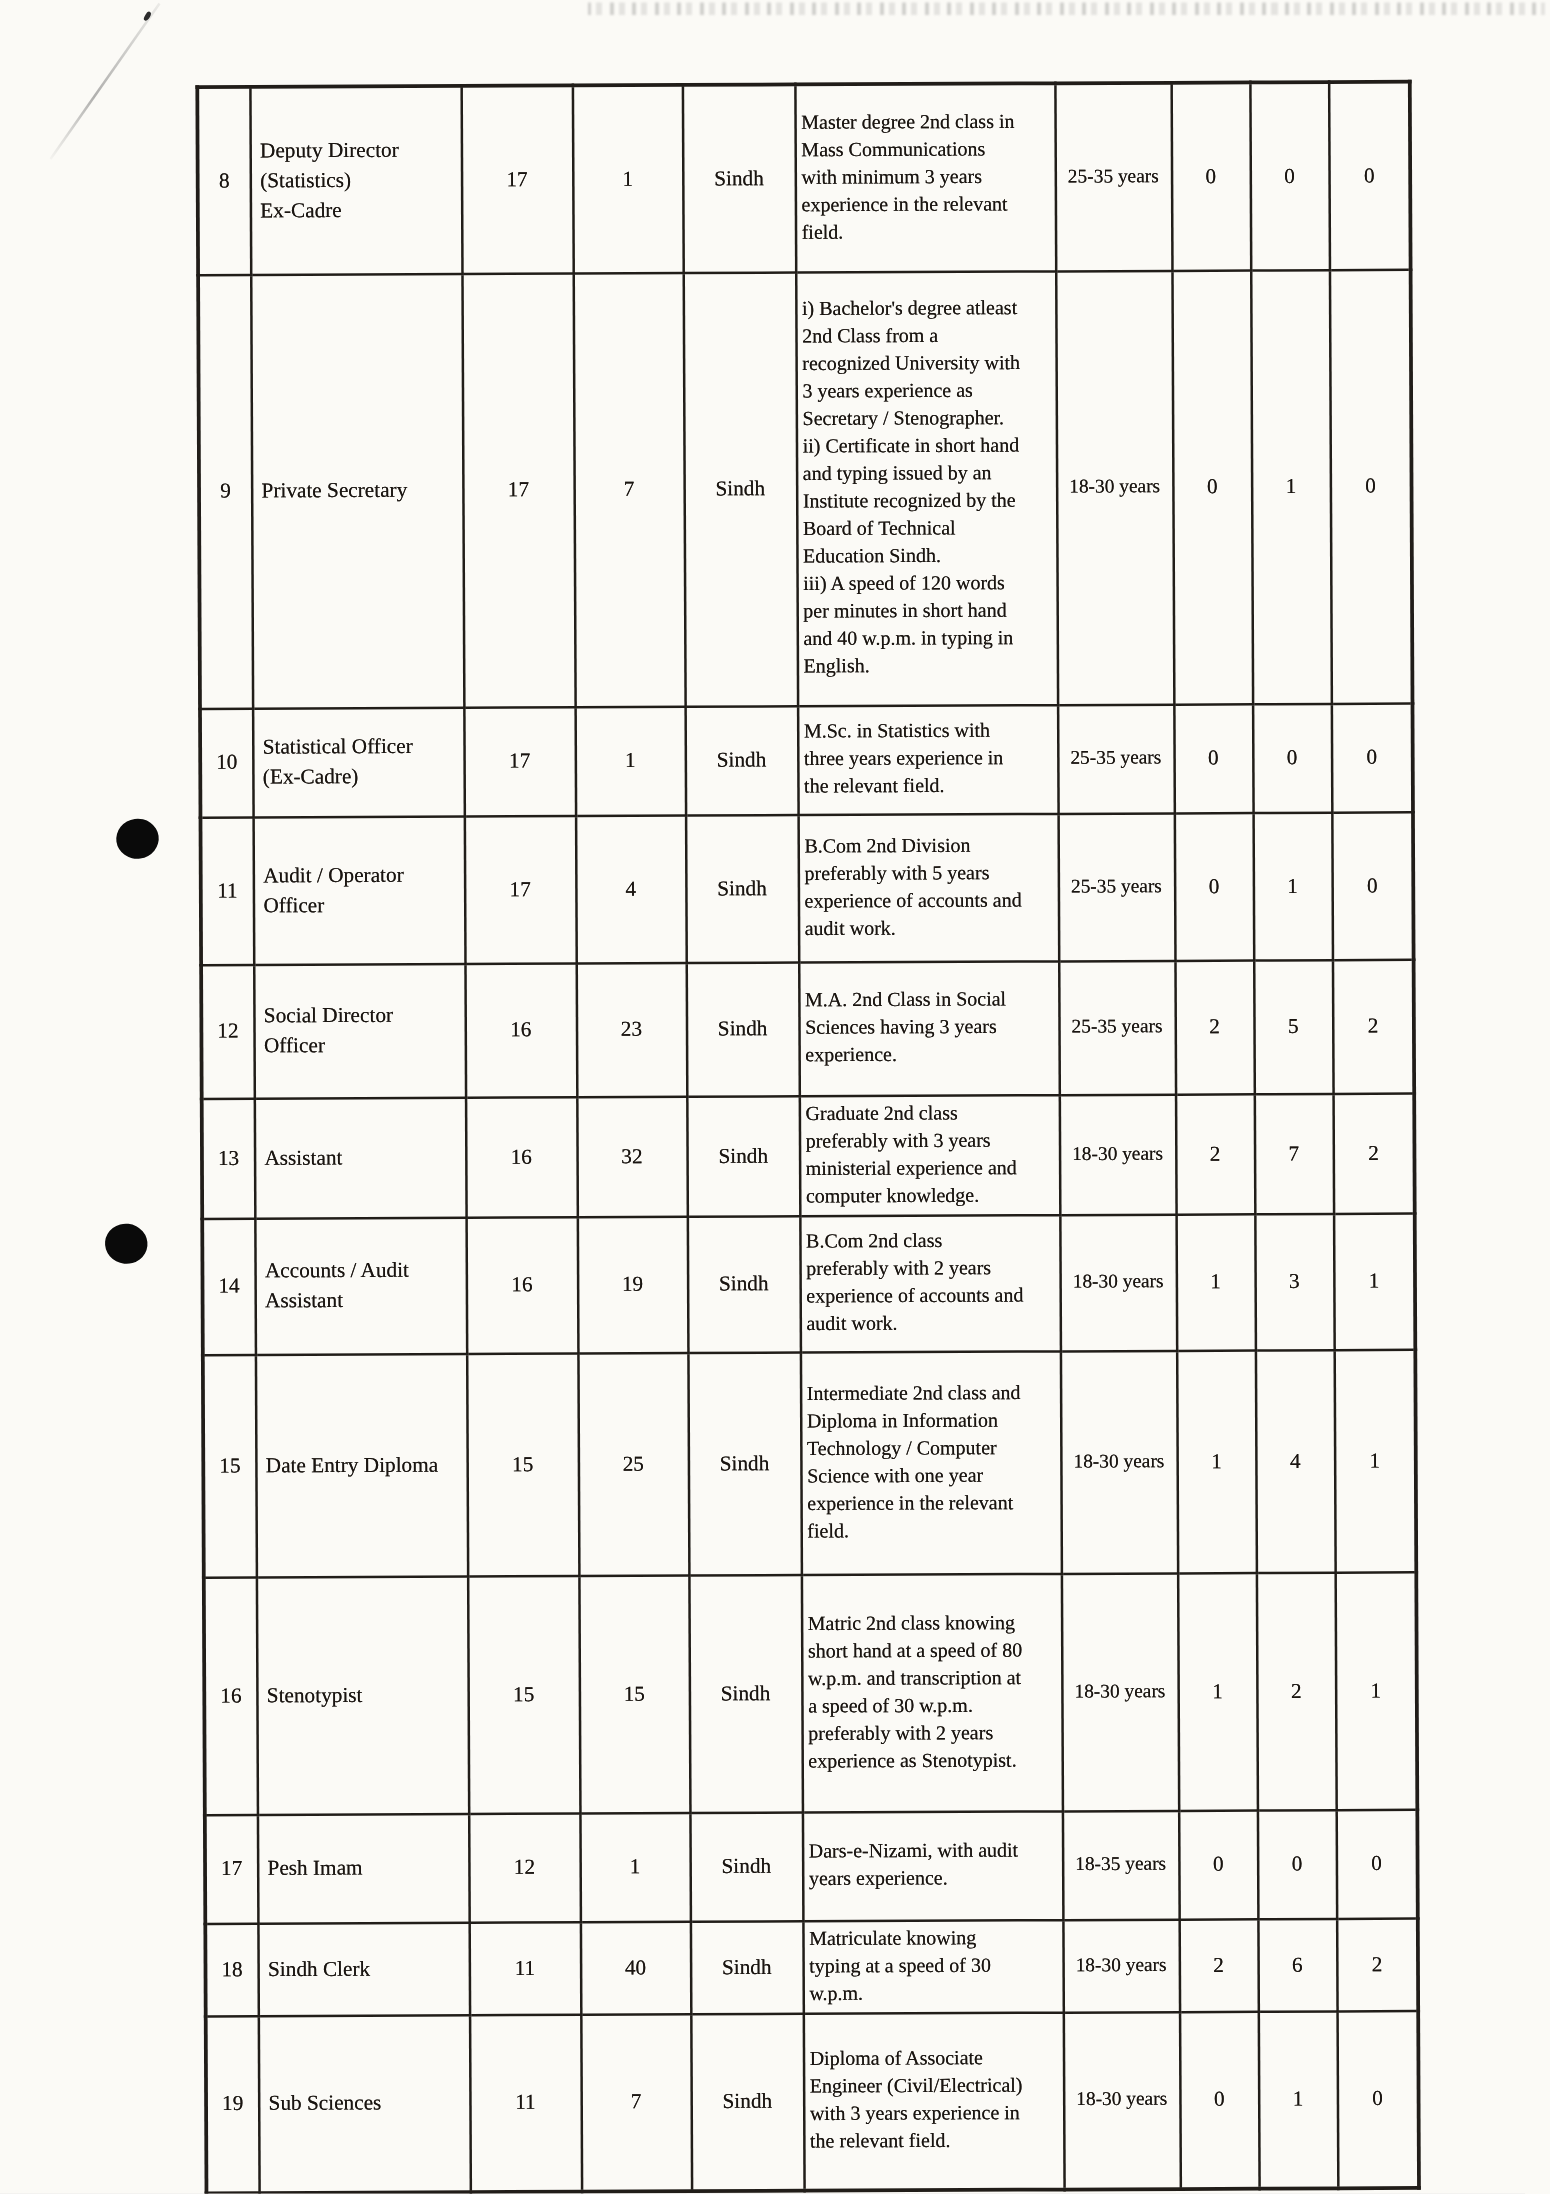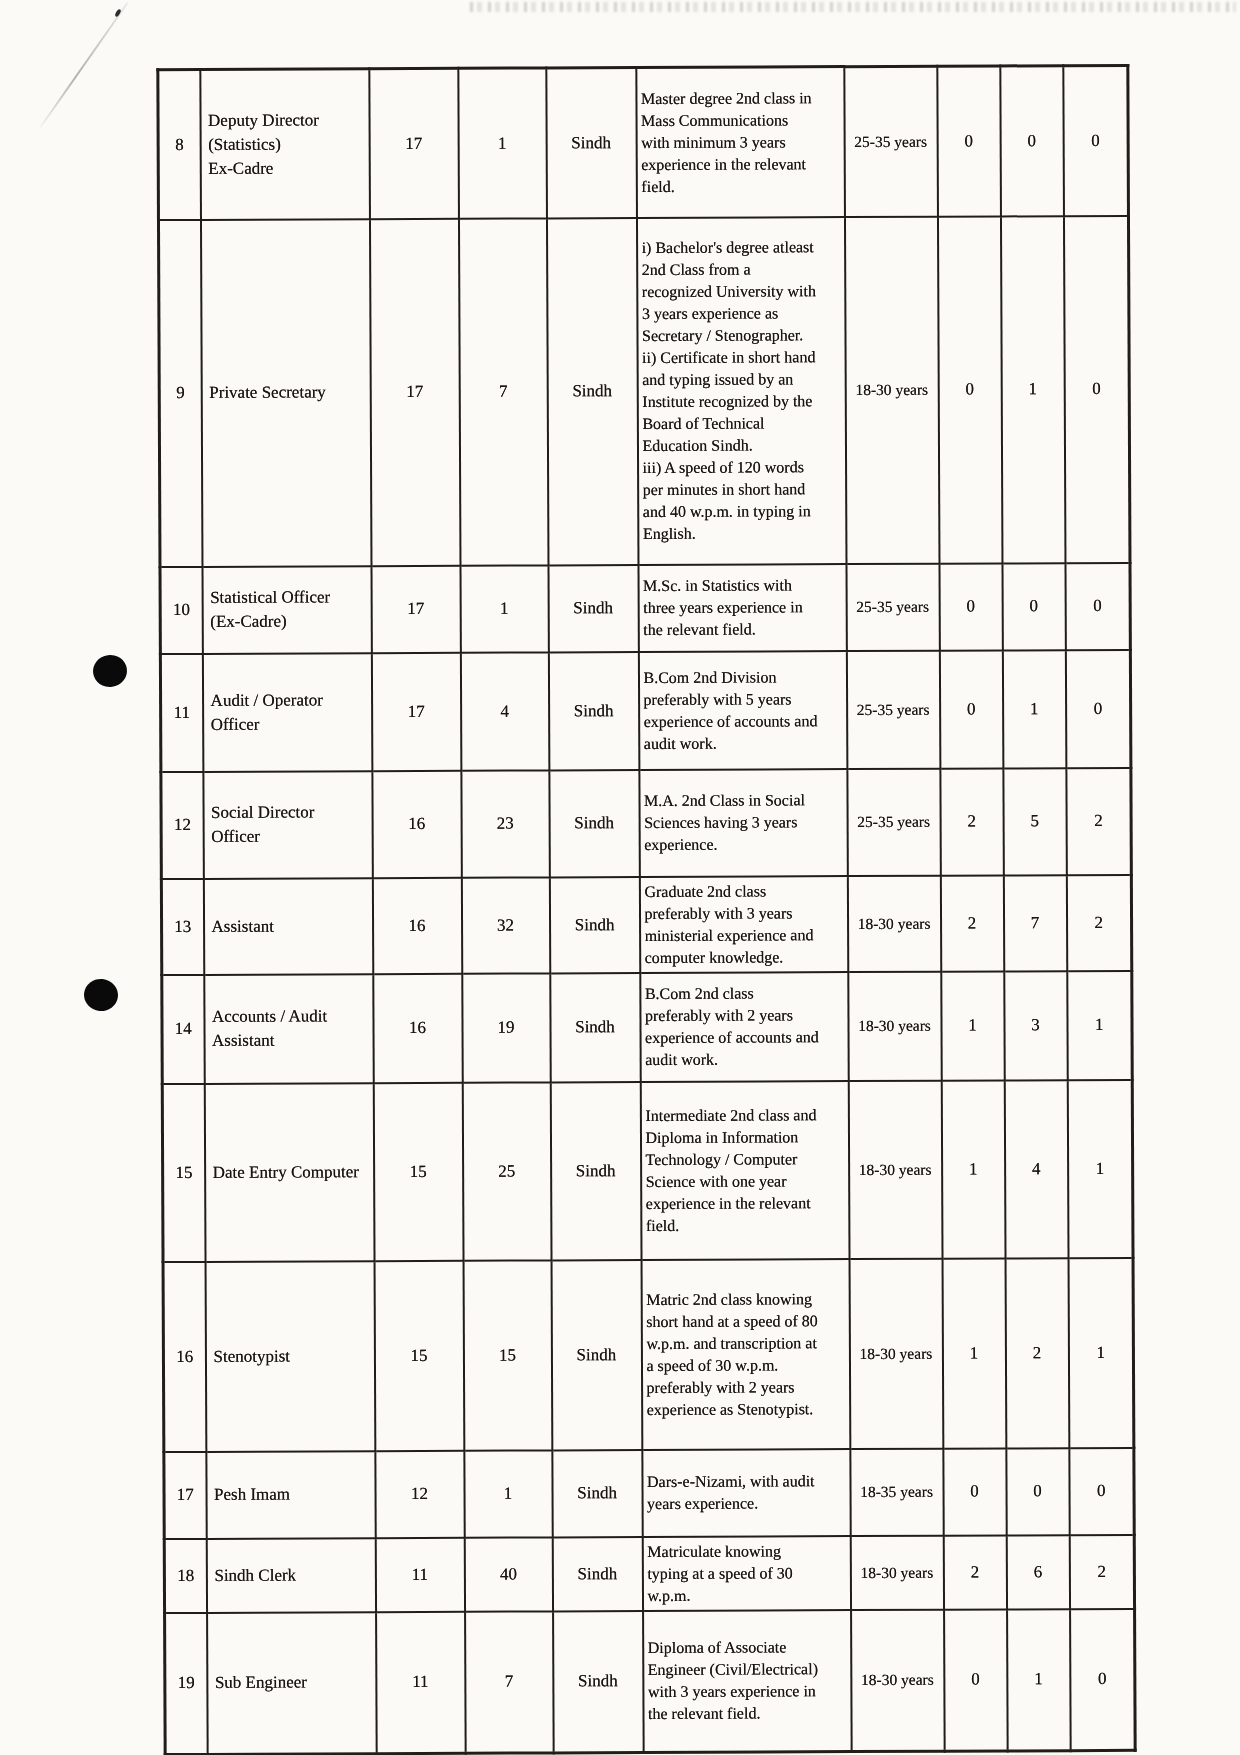--- a/index.html
+++ b/index.html
@@ -190,21 +190,21 @@
 preferably with 2 years
 experience of accounts and
 audit work.</td>
       <td class="c-age">18-30 years</td>
       <td class="c-q1">1</td>
       <td class="c-q2">3</td>
       <td class="c-q3">1</td>
     </tr>
         <tr style="height: 178px;">
       <td class="c-no">15</td>
-      <td class="c-pos">Date Entry Computer</td>
+      <td class="c-pos">Date Entry Diploma</td>
       <td class="c-grade">15</td>
       <td class="c-posts">25</td>
       <td class="c-dom">Sindh</td>
       <td class="c-qual">Intermediate 2nd class and
 Diploma in Information
 Technology / Computer
 Science with one year
 experience in the relevant
 field.</td>
       <td class="c-age">18-30 years</td>
@@ -251,21 +251,21 @@
       <td class="c-qual">Matriculate knowing
 typing at a speed of 30
 w.p.m.</td>
       <td class="c-age">18-30 years</td>
       <td class="c-q1">2</td>
       <td class="c-q2">6</td>
       <td class="c-q3">2</td>
     </tr>
         <tr style="height: 142px;">
       <td class="c-no">19</td>
-      <td class="c-pos">Sub Engineer</td>
+      <td class="c-pos">Sub Sciences</td>
       <td class="c-grade">11</td>
       <td class="c-posts">7</td>
       <td class="c-dom">Sindh</td>
       <td class="c-qual">Diploma of Associate
 Engineer (Civil/Electrical)
 with 3 years experience in
 the relevant field.</td>
       <td class="c-age">18-30 years</td>
       <td class="c-q1">0</td>
       <td class="c-q2">1</td>

